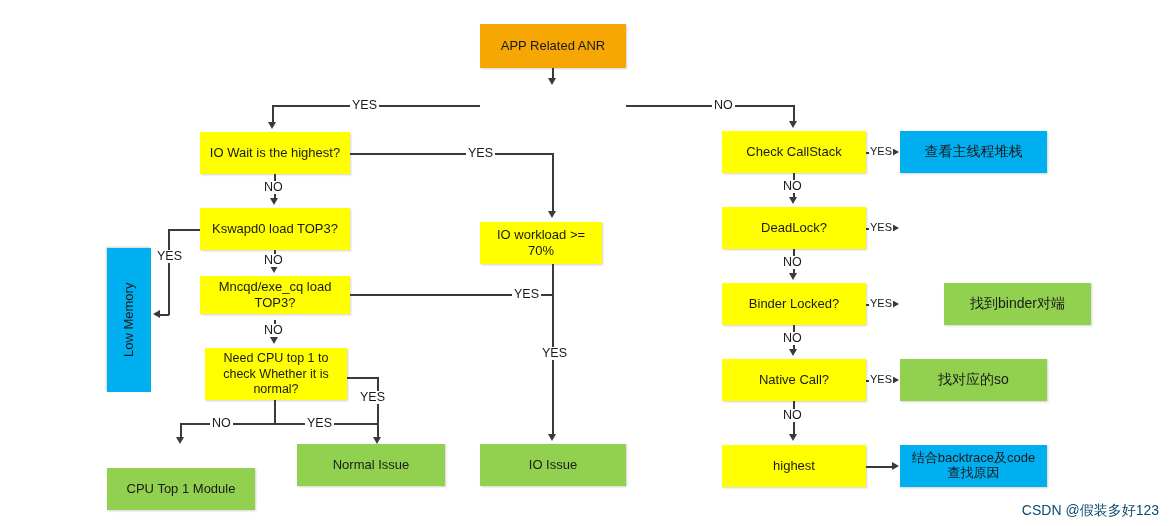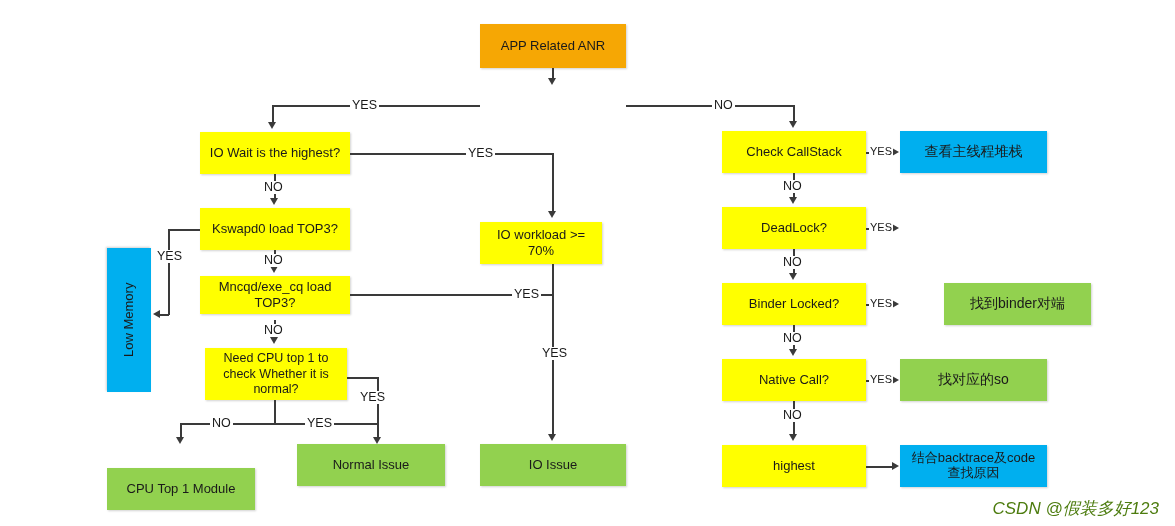--- a/index.html
+++ b/index.html
@@ -73,24 +73,23 @@
     background: #ffffff;
     padding: 0 2px;
     white-space: nowrap;
     line-height: 1;
   }
 
   .watermark {
     position: absolute;
     right: 16px;
     bottom: 6px;
-    font-size: 17px;
-    color: #4d7c0f;
+    font-size: 14px;
+    color: #0c4a6e;
     white-space: nowrap;
-    font-style: italic;
   }
 </style>
 </head>
 <body>
 
 <div id="canvas">
 
   <div class="node orange" style="left:480px; top:24px; width:146px; height:44px;">
     <span>APP Related ANR</span>
   </div>

